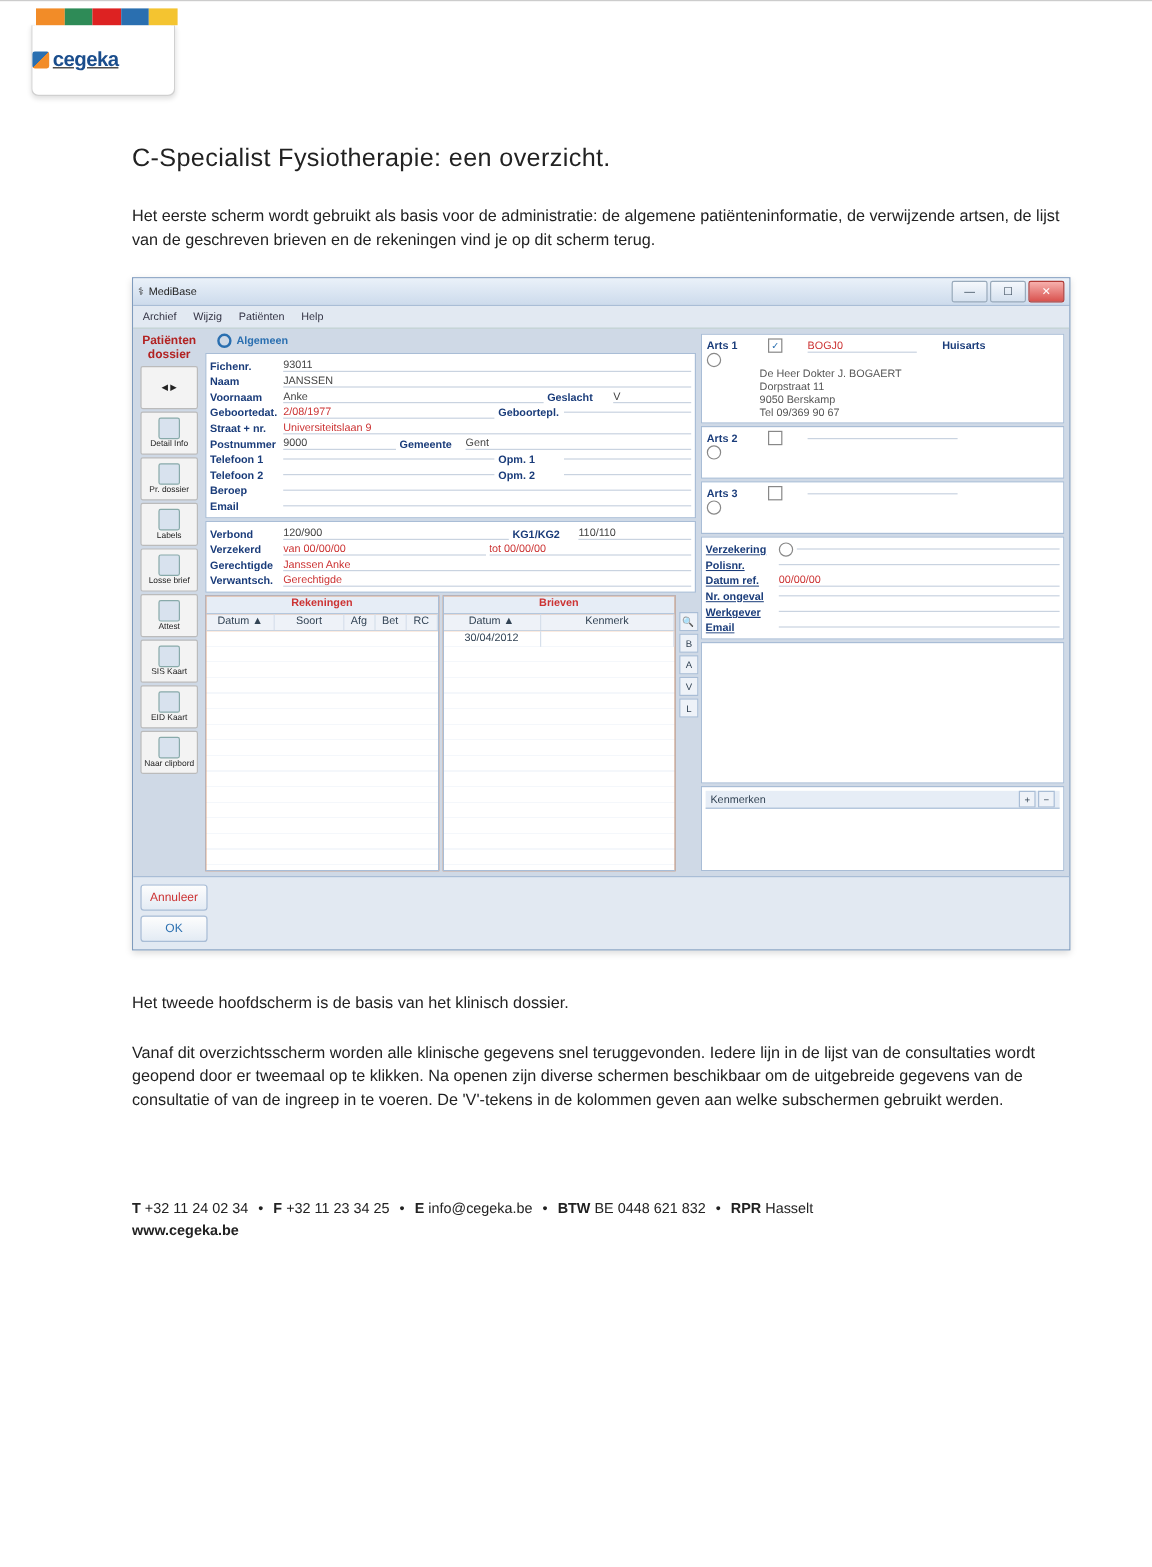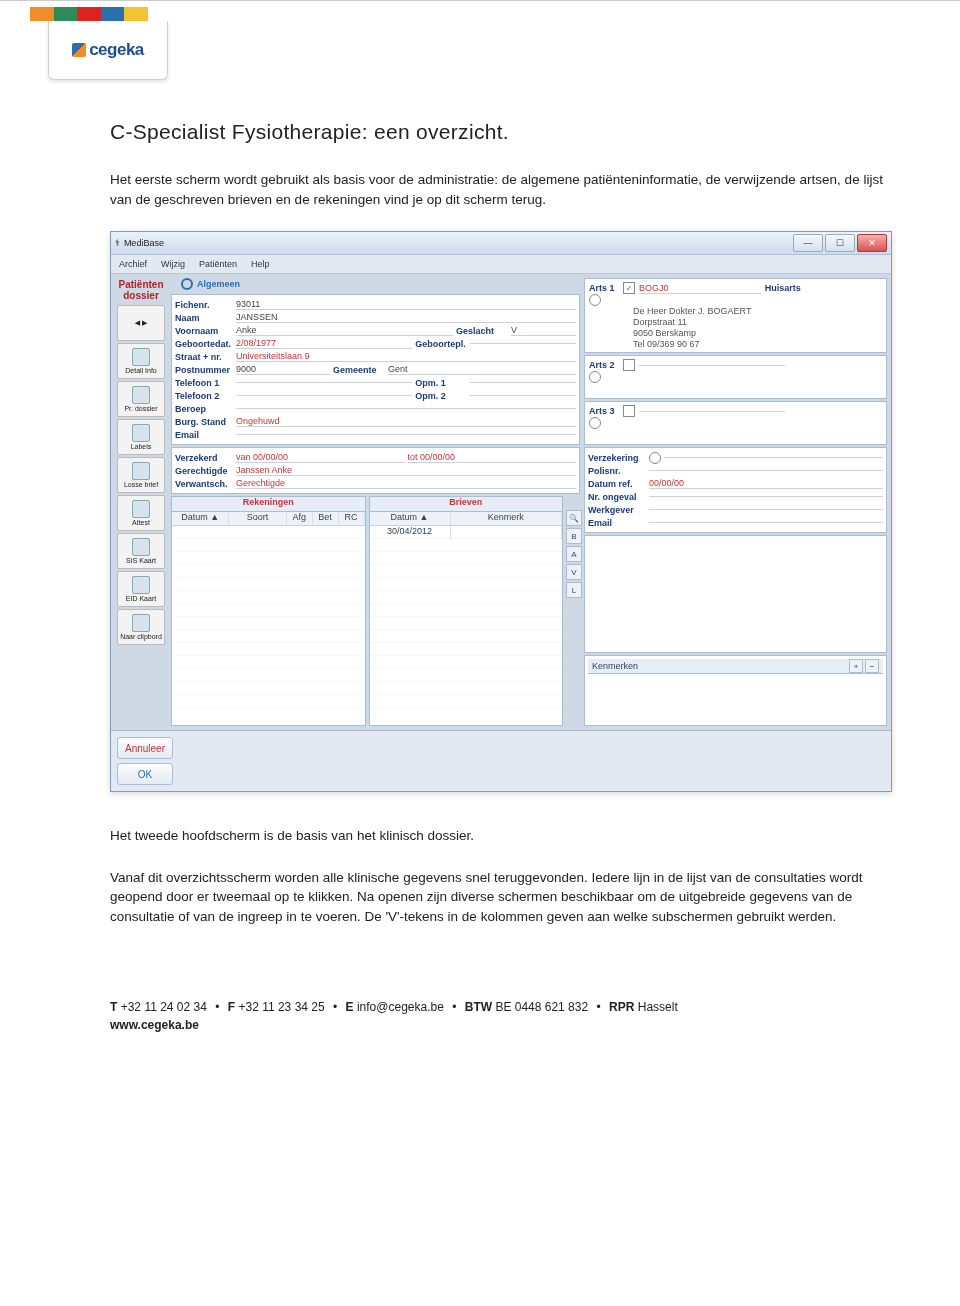--- a/index.html
+++ b/index.html
@@ -21,31 +21,31 @@
     margin-left: 30px;
     width: 118px;
   }
   .color-bar > div { flex: 1; }
   .cb1 { background: #f28c28; }
   .cb2 { background: #2e8b57; }
   .cb3 { background: #d22; }
   .cb4 { background: #2a6fb0; }
   .cb5 { background: #f4c430; }
   .logo-card {
-    margin-left: 48px;
+    margin-left: 26px;
     width: 118px;
     height: 58px;
     background: #fff;
     border: 1px solid #d0d0d0;
     border-top: none;
     border-radius: 0 0 6px 6px;
     box-shadow: 0 2px 4px rgba(0,0,0,0.12);
     display: flex;
     align-items: center;
-    justify-content: center;
+    text-decoration: underline;
   }
   .logo-text {
     font-weight: bold;
     font-size: 17px;
     color: #1a4d8c;
     letter-spacing: -0.5px;
     display: flex;
     align-items: center;
     gap: 3px;
   }
@@ -184,26 +184,26 @@
   .tbl-row { display:flex; height:13px; }
   .tbl-side {
     width:14px; display:flex; flex-direction:column; gap:2px; padding-top:14px;
   }
   .sq-btn {
     width:14px;height:14px;background:#eef2f8;border:1px solid #a9bdd6;
     display:flex;align-items:center;justify-content:center;font-size:8px;color:#345;
   }
   
   .doc-block { padding:3px 4px; }
-  .doc-head { display:flex; align-items:center; gap:4px; }
+  .doc-head { display:flex; align-items:center; gap:21px; }
   .doc-head .lbl { width:30px; }
   .chk { width:10px;height:10px;border:1px solid #888;background:#fff;display:inline-flex;align-items:center;justify-content:center;font-size:8px;color:#2a6fb0;}
   .mag { width:10px;height:10px;border:1px solid #888;border-radius:50%;display:inline-block;}
   .doc-lines { margin-left:44px; color:#555; line-height:1.2;}
-  .insur .form-row .lbl { width:58px; }
+  .insur .form-row .lbl { width:58px;text-decoration:underline; }
   .kenmerk-area { flex:1; min-height:60px; }
   .kenmerk-head { height:14px; background:#e6edf6; border-bottom:1px solid #a9bdd6; padding:0 4px; color:#345; display:flex;justify-content:space-between;align-items:center;}
   .bottom-btns {
     display:flex; align-items:center; gap:6px;
     padding:6px;
     background:#e2e9f2;
     border-top:1px solid #a9bdd6;
   }
   .btn {
     min-width:54px; height:20px;
@@ -356,30 +356,32 @@
               <span class="lbl">Telefoon 2</span>
                 <span class="val" style="flex:1"></span>
               <span class="sublbl">Opm. 2</span>
                 <span class="val" style="flex:0.6"></span>
             </div>
             <div class="form-row">
                 <span class="lbl">Beroep</span>
                 <span class="val"></span>
               </div>
             <div class="form-row">
-                <span class="lbl">Burg. Stand</span>
-                <span class="val red">Ongehuwd</span>
-              </div>
-            <div class="form-row">
                 <span class="lbl">Email</span>
                 <span class="val"></span>
               </div>
           </div>
 
           <div class="panel">
+            <div class="form-row">
+              <span class="lbl">Verbond</span>
+                <span class="val" style="flex:1">120/900</span>
+              <span class="sublbl">KG1/KG2</span>
+                <span class="val" style="flex:0.5">110/110</span>
+            </div>
             <div class="form-row">
               <span class="lbl">Verzekerd</span>
               <span class="val red" style="flex:1">van  00/00/00</span>
               <span class="val red" style="flex:1">tot  00/00/00</span>
             </div>
             <div class="form-row">
                 <span class="lbl">Gerechtigde</span>
                 <span class="val red">Janssen Anke</span>
               </div>
             <div class="form-row">

